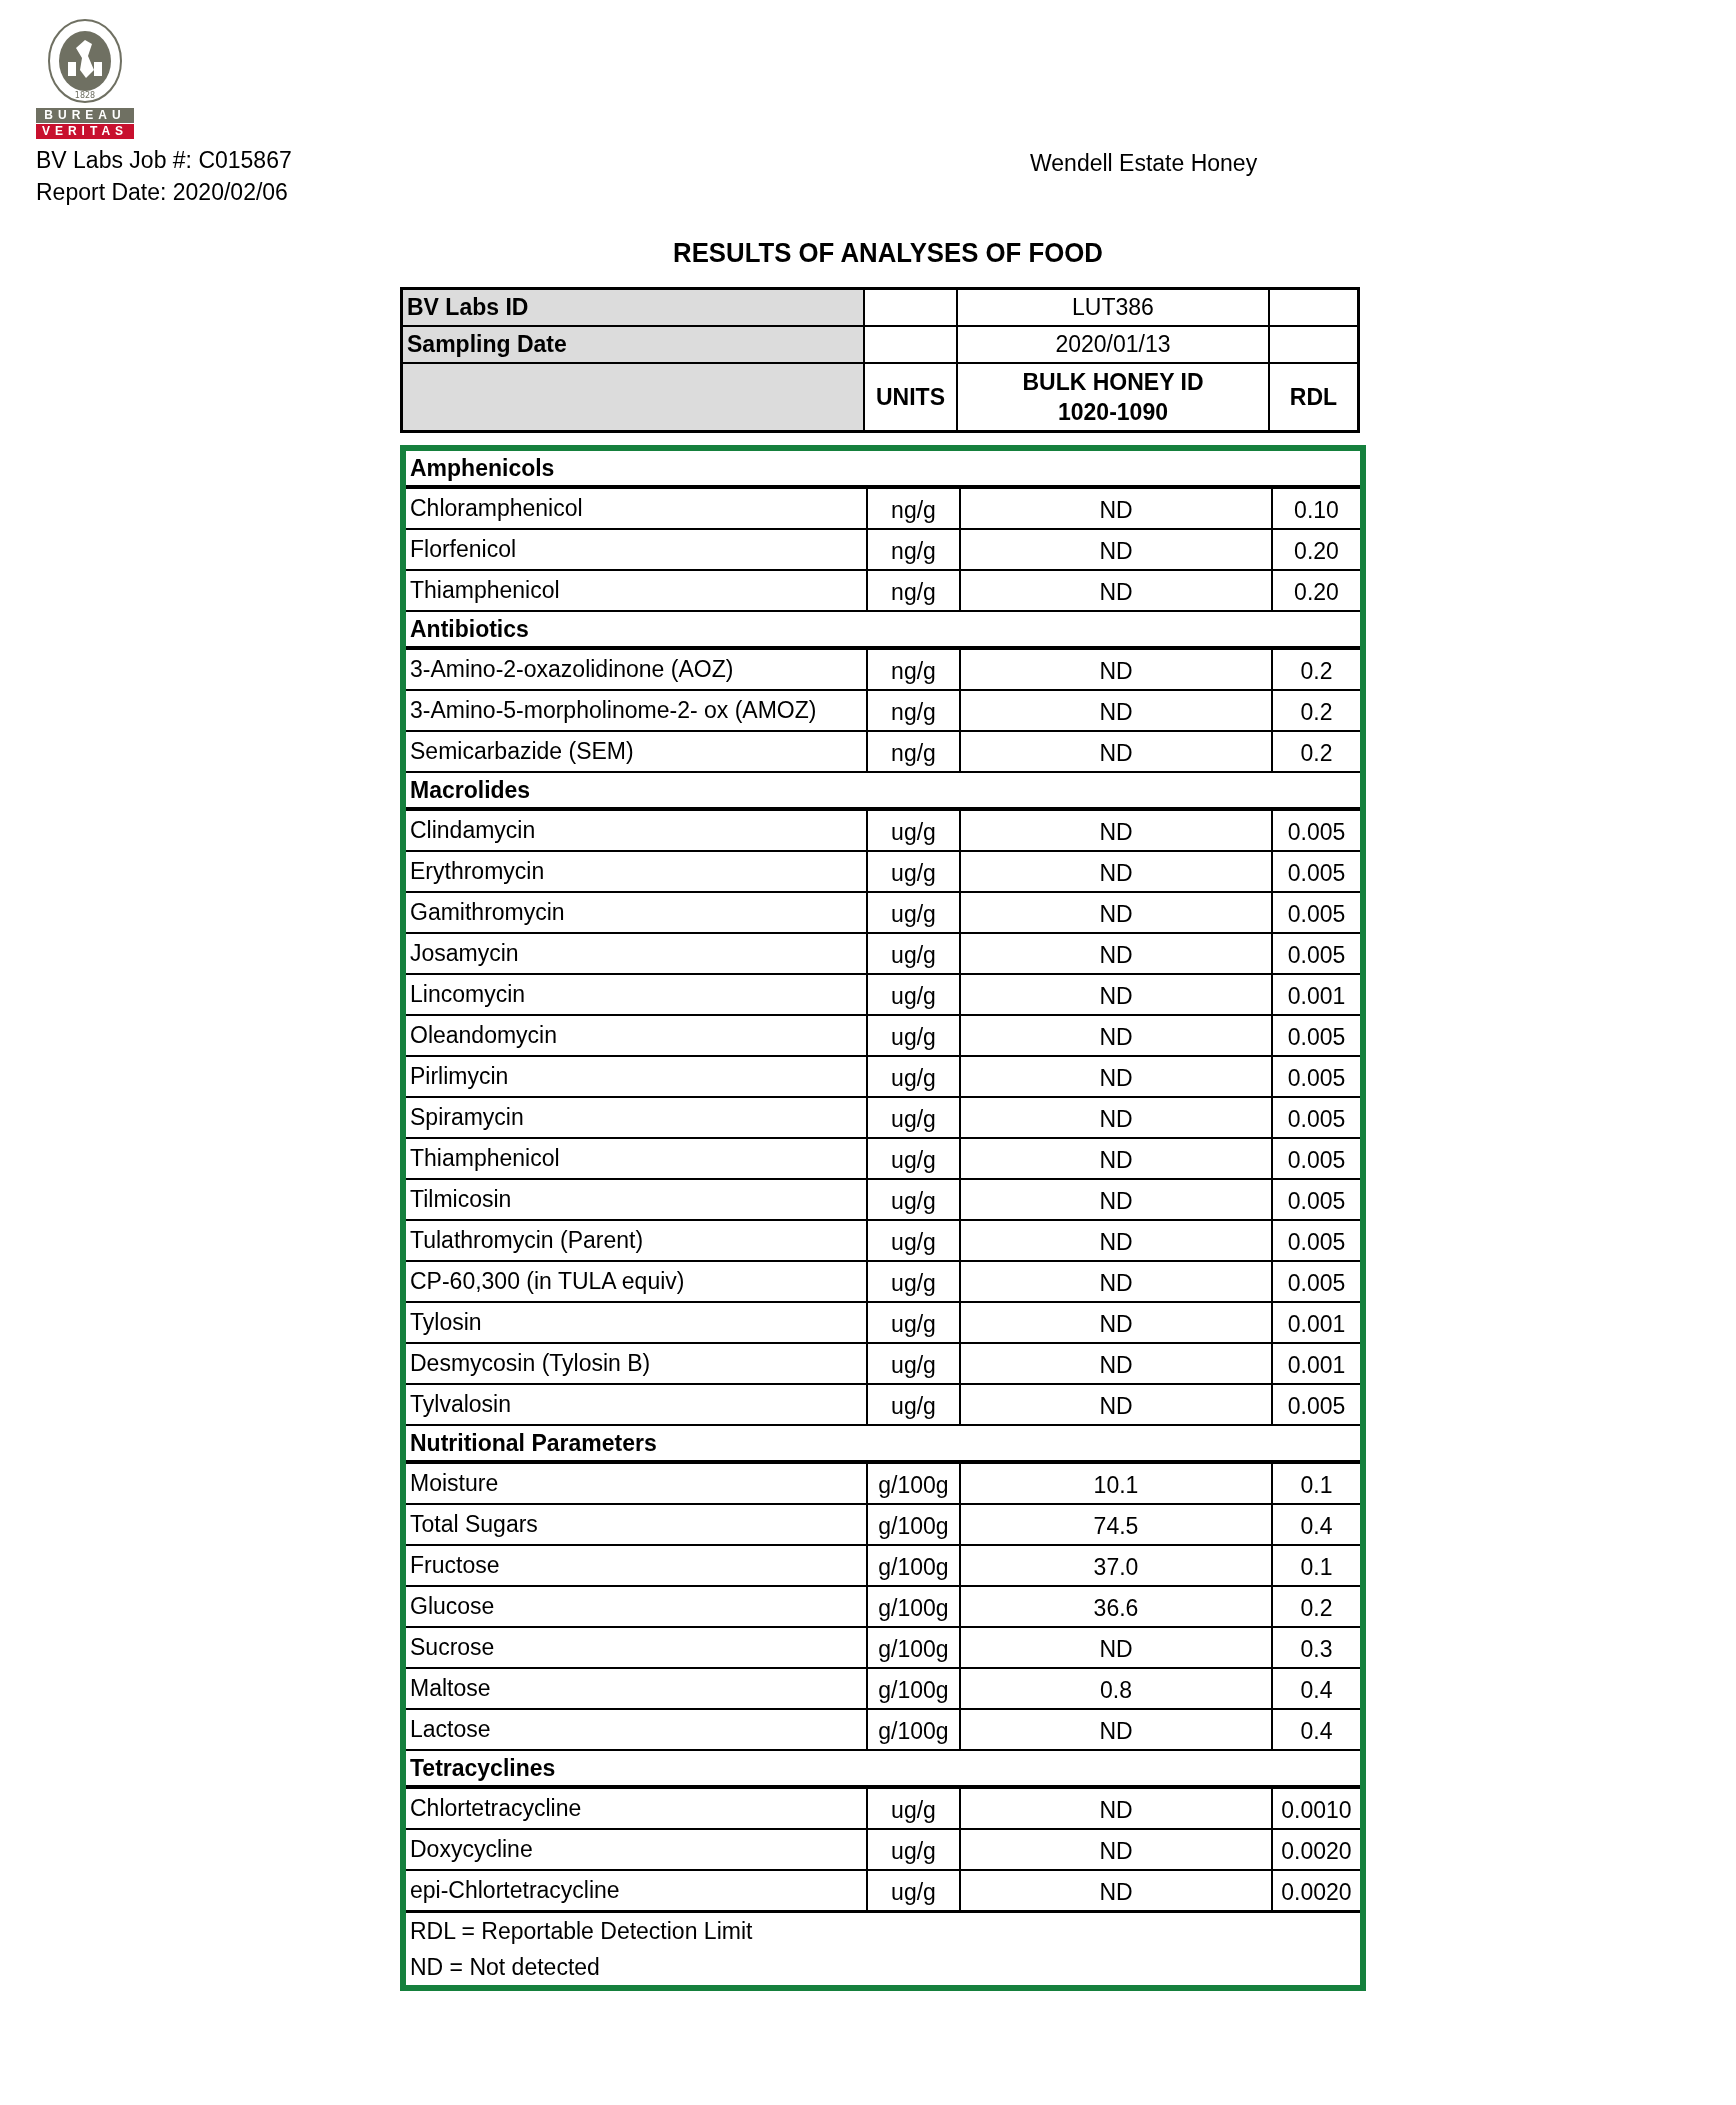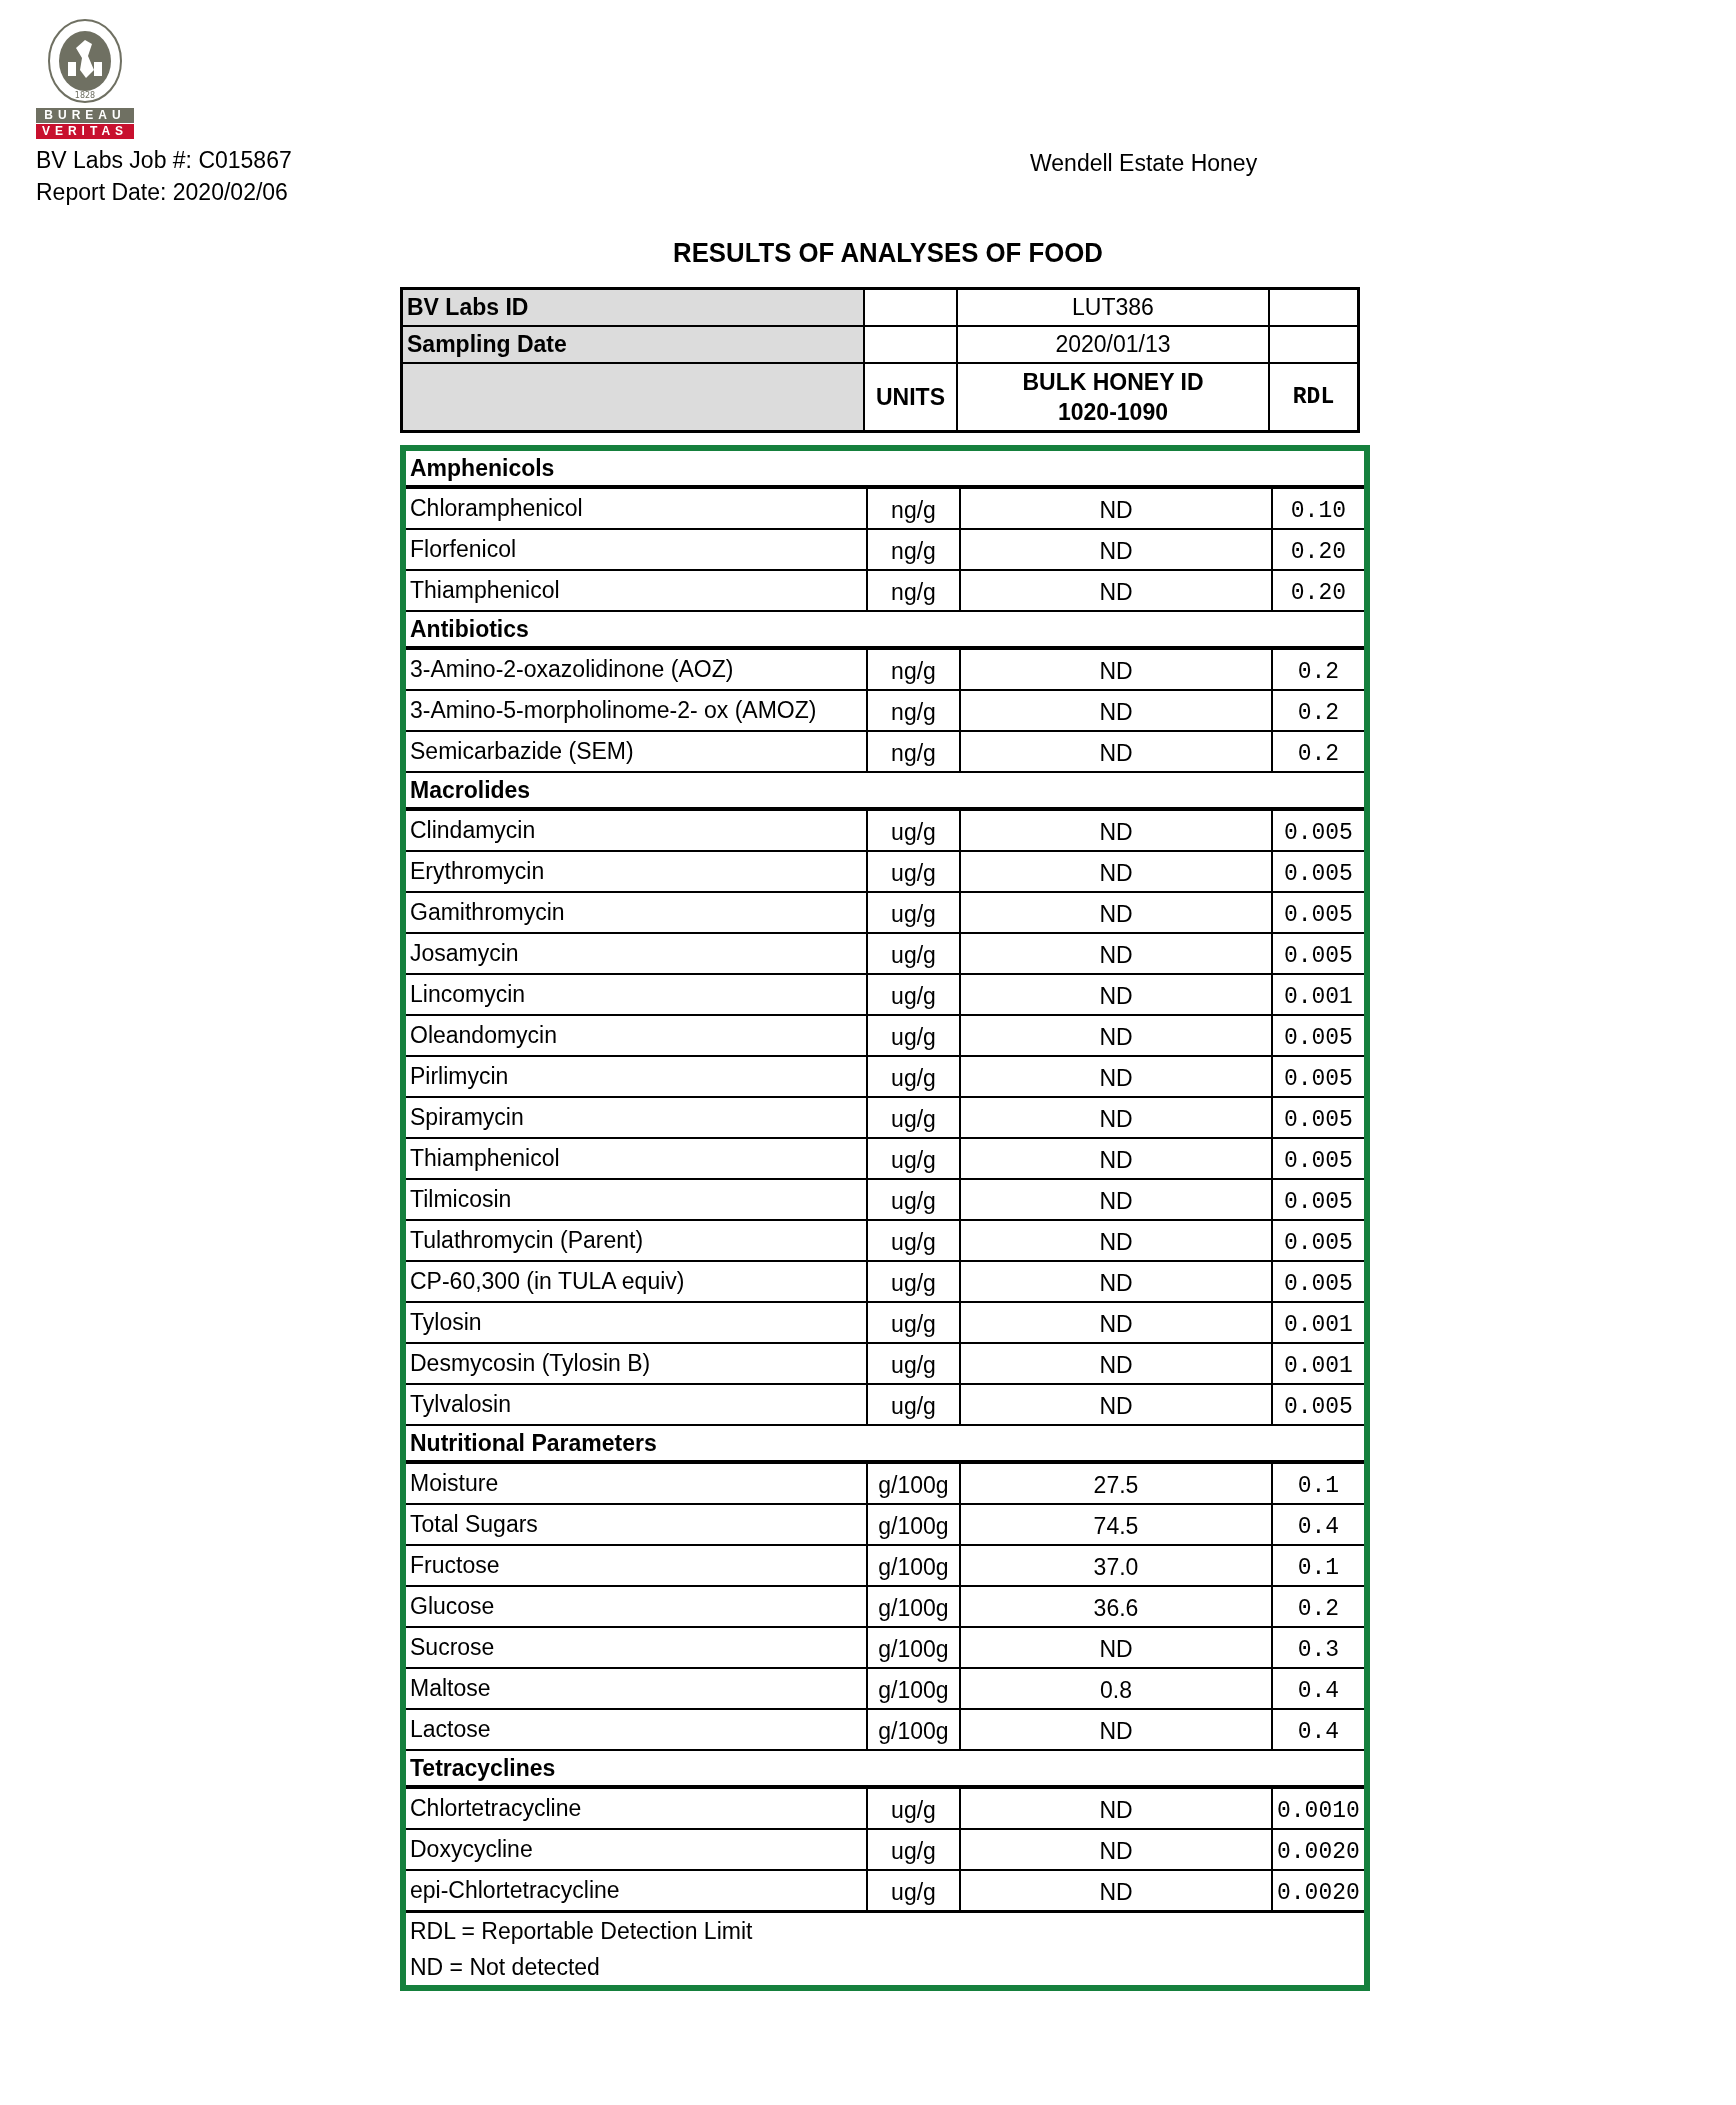--- a/index.html
+++ b/index.html
@@ -19,21 +19,21 @@
   .client { position: absolute; left: 1030px; top: 150px; font-size: 23px; }
   .title { position: absolute; left: 400px; width: 976px; top: 237px; text-align: center;
     font-size: 28px; font-weight: bold; transform: scaleX(0.92); }
 
   table { border-collapse: collapse; position: absolute; left: 400px; table-layout: fixed; }
   td { border: 2px solid #000; font-size: 23px; padding: 0 4px; height: 35px;
     white-space: nowrap; overflow: hidden; }
   .c1 { width: 452px; text-align: left; }
   .c2 { width: 83px; text-align: center; }
   .c3 { width: 302px; text-align: center; }
-  .c4 { width: 79px; text-align: center; font-family: Liberation Mono, monospace; }
+  .c4 { width: 79px; text-align: center; }
   #head { top: 287px; border: 3px solid #000; }
   #head td.lab { background: #dcdcdc; font-weight: bold; margin-top: 48px; }
   #head td.bold { font-weight: bold; }
   #head tr.tall td { height: 66px; line-height: 30px; }
   #main { top: 445px; border: 6px solid #15803d; }
   #main tr.cat td { font-weight: bold; border-bottom: 4px solid #000; height: 34px; }
   #main tr.row td { height: 35px; }
   #main td.val, #main td.unit, #main td.rdl { padding-top: 4px; }
   #main tr.foot td { height: 36px; border-top: 3px solid #000; border-bottom: none; }
   #main tr.foot2 td { height: 36px; border-top: none; }
@@ -221,21 +221,21 @@
         <td class="c2 unit">ug/g</td>
         <td class="c3 val">ND</td>
         <td class="c4 rdl">0.005</td>
       </tr>
       <tr class="cat">
         <td class="c1" colspan="4">Nutritional Parameters</td>
       </tr>
       <tr class="row">
         <td class="c1">Moisture</td>
         <td class="c2 unit">g/100g</td>
-        <td class="c3 val">27.5</td>
+        <td class="c3 val">10.1</td>
         <td class="c4 rdl">0.1</td>
       </tr>
       <tr class="row">
         <td class="c1">Total Sugars</td>
         <td class="c2 unit">g/100g</td>
         <td class="c3 val">74.5</td>
         <td class="c4 rdl">0.4</td>
       </tr>
       <tr class="row">
         <td class="c1">Fructose</td>

